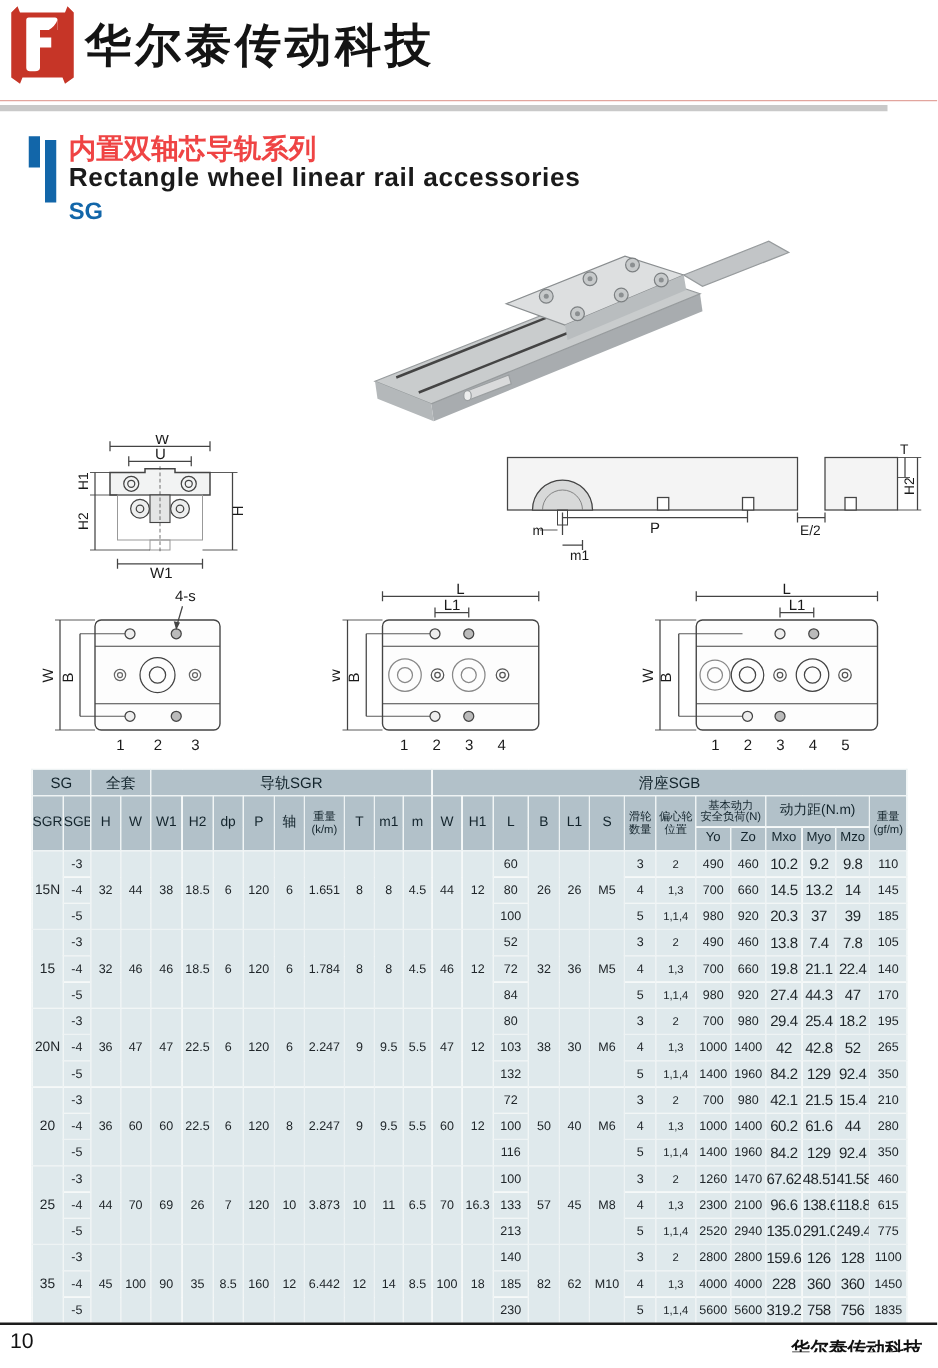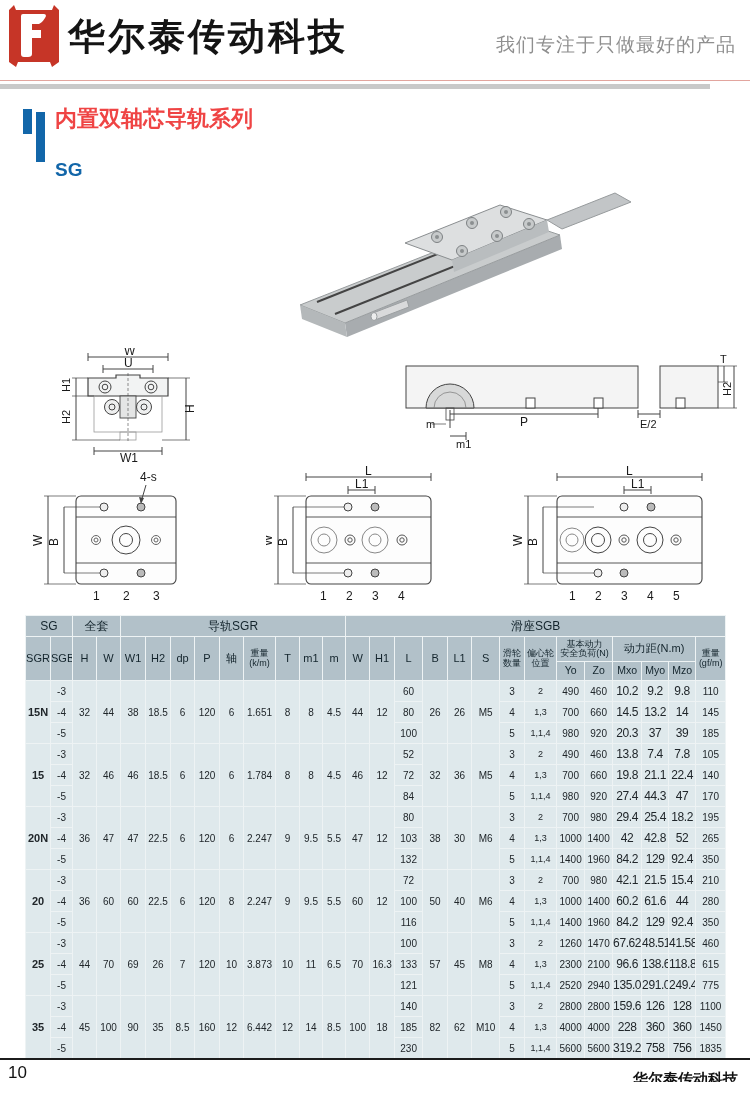--- a/index.html
+++ b/index.html
@@ -32,46 +32,46 @@
   .tblwrap{position:absolute;left:25px;top:615px;}
   table{border-collapse:collapse;table-layout:fixed;width:700px;}
   th,td{border:1px solid #eef3f4;text-align:center;vertical-align:middle;padding:0;
         overflow:hidden;white-space:nowrap;}
   th{background:#b2c1c9;font-weight:normal;color:#13242c;font-size:11px;white-space:pre-line;line-height:1.05;}
   tr.hr1 th{font-size:12px;height:20px;}
   tr.hr2 th{height:24px;}
   tr.hr3 th{height:18px;font-size:10.5px;}
   th.tiny{font-size:9px;}
   td{background:#dfe9ec;font-size:10px;height:20px;color:#20262a;}
-  td.c-sgr{font-size:11px;font-weight:bold;}
+  td.c-sgr{font-size:11px;}
   td.c-ecc{font-size:9px;}
   td.c-m{font-size:12px;letter-spacing:-0.4px;}
   
   .f-line{position:absolute;left:0;top:1058px;width:750px;height:2px;background:#1c1c1c;}
   .f-num{position:absolute;left:8px;top:1063px;font-size:17px;color:#111;}
   .f-co{position:absolute;right:12px;top:1070px;font-size:15px;font-weight:bold;color:#111;}
 </style>
 </head>
 <body>
 
 <div class="page">
 
   <svg class="logo" viewBox="0 0 52 64">
     <path d="M1 6 L6 1 L8 6 L44 6 L46 1 L51 6 L51 58 L44 63 L42 58 L10 58 L8 63 L1 58 Z" fill="#c63527"></path>
     <path d="M13 12 Q13 10 15 10 L36 10 Q38 10 38 12 L38 20 L24 20 L24 26 L33 26 L33 34 L24 34 L24 50 Q24 53 20 53 L16 53 Q13 53 13 50 Z" fill="#ffffff"></path>
     <path d="M38 12 L38 20 L31 20 Q36 17 38 12 Z" fill="#c63527"></path>
   </svg>
   <div class="brand">华尔泰传动科技</div>
-  <div class="tagline">我们专注于只做最好的产品</div>
   <div class="line-red"></div>
   <div class="line-gray"></div>
 
   <div class="bar1"></div>
   <div class="bar2"></div>
   <div class="t-cn">内置双轴芯导轨系列</div>
+  <div class="t-en">Rectangle wheel linear rail accessories</div>
   <div class="t-sg">SG</div>
 
   <svg class="photo" viewBox="0 0 350 185">
     <polygon points="277,84 62,172 60,158 275,70" fill="#a8acaf"></polygon>
     <polygon points="15,140 230,55 275,70 60,158" fill="#c9cccd" stroke="#979b9d" stroke-width="1"></polygon>
     <polygon points="15,140 60,158 62,172 17,154" fill="#b4b8ba"></polygon>
     <line x1="32" y1="137" x2="243" y2="53" stroke="#8e9294" stroke-width="2"></line>
     <line x1="50" y1="149" x2="260" y2="65" stroke="#8e9294" stroke-width="2"></line>
     <polygon points="262,55 330,28 346,37 277,64" fill="#c2c5c7" stroke="#979b9d" stroke-width="1"></polygon>
     <polygon points="120,78 215,40 262,55 167,95" fill="#dddfe0" stroke="#8a8e90" stroke-width="1"></polygon>
@@ -597,21 +597,21 @@
             <td class="c-ecc">1,3</td>
             <td>2300</td>
             <td>2100</td>
             <td class="c-m">96.6</td>
             <td class="c-m">138.6</td>
             <td class="c-m">118.8</td>
             <td>615</td>
           </tr>
           <tr>
             <td>-5</td>
-            <td>121</td>
+            <td>213</td>
             <td>5</td>
             <td class="c-ecc">1,1,4</td>
             <td>2520</td>
             <td>2940</td>
             <td class="c-m">135.0</td>
             <td class="c-m">291.06</td>
             <td class="c-m">249.48</td>
             <td>775</td>
           </tr>
           <tr>

